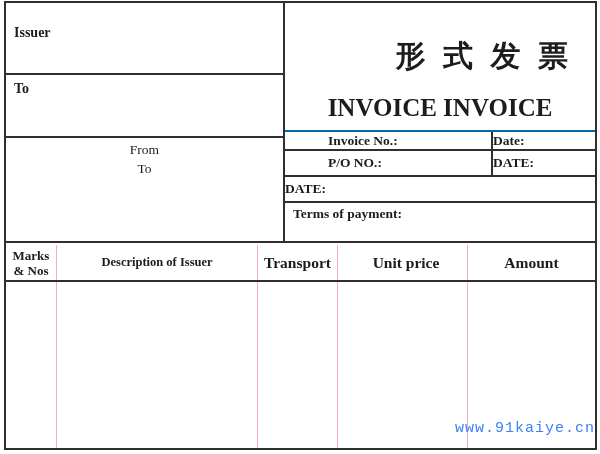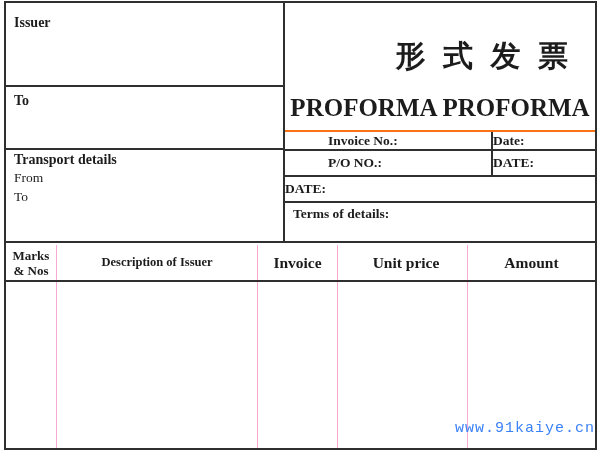--- a/index.html
+++ b/index.html
@@ -7,28 +7,28 @@
   body { font-family: "Liberation Serif", serif; color: #1c1c1c; position: relative; }
 
   .doc {
     position: absolute; left: 4px; top: 1px; width: 593px; height: 449px;
     border: 2px solid #2f2f2f; display: flex; flex-direction: column; background: #fff;
   }
 
   
   .top-section { display: flex; flex-direction: row; height: 240px; border-bottom: 2px solid #2f2f2f; }
   .left-col { width: 279px; border-right: 2px solid #2f2f2f; display: flex; flex-direction: column; }
-  .box-issuer { height: 84px; border-bottom: 2px solid #2f2f2f; padding: 10px 8px; }
+  .box-issuer { height: 72px; border-bottom: 2px solid #2f2f2f; padding: 20px 8px; }
   .box-to { height: 63px; border-bottom: 2px solid #2f2f2f; padding: 4px 8px; }
   .box-transport { flex: 1; padding: 2px 8px; }
   .box-label { font-weight: bold; font-size: 14px; }
-  .transport-line { font-size: 13.5px; line-height: 19px; }
+  .transport-line { font-size: 13.5px; line-height: 19px; text-align: center; }
 
   .right-col { flex: 1; display: flex; flex-direction: column; }
-  .title-area { height: 129px; border-bottom: 2px solid #f97316; position: relative; }
+  .title-area { height: 129px; border-bottom: 2px solid #0369a1; position: relative; }
   .title-cn {
     position: absolute; top: 33px; right: 22px;
     font-size: 30px; font-weight: bold; letter-spacing: 5px; white-space: nowrap;
   }
   .title-en {
     position: absolute; top: 91px; left: 0; width: 100%;
     text-align: center; font-size: 25px; font-weight: bold; white-space: nowrap;
   }
 
   .detail-row { display: flex; flex-direction: row; border-bottom: 2px solid #2f2f2f; align-items: center; }
@@ -67,58 +67,57 @@
   <div class="top-section">
 
     <div class="left-col">
       <div class="box-issuer">
         <span class="box-label">Issuer</span>
       </div>
       <div class="box-to">
         <span class="box-label">To</span>
       </div>
       <div class="box-transport">
-        <div class="box-label">Transport details</div>
         <div class="transport-line">From</div>
         <div class="transport-line">To</div>
       </div>
     </div>
 
     <div class="right-col">
       <div class="title-area">
         <div class="title-cn">形 式 发 票</div>
-        <div class="title-en">PROFORMA PROFORMA</div>
+        <div class="title-en">INVOICE INVOICE</div>
       </div>
 
       <div class="detail-row detail-row-1">
         <div class="detail-label">Invoice No.:</div>
         <div class="detail-date">Date:</div>
       </div>
 
       <div class="detail-row detail-row-2">
         <div class="detail-label">P/O NO.:</div>
         <div class="detail-date">DATE:</div>
       </div>
 
       <div class="detail-row detail-row-3">
         <div class="detail-date">DATE:</div>
       </div>
 
-      <div class="terms-row">Terms of details:</div>
+      <div class="terms-row">Terms of payment:</div>
     </div>
 
   </div>
 
   <div class="section-gap"></div>
 
   <div class="goods-table">
     <div class="grid-row grid-header">
       <div class="cell c1 hcell h-marks">Marks &amp; Nos</div>
       <div class="cell c2 hcell h-desc">Description of Issuer</div>
-      <div class="cell c3 hcell h-big">Invoice</div>
+      <div class="cell c3 hcell h-big">Transport</div>
       <div class="cell c4 hcell h-big">Unit price</div>
       <div class="cell c5 hcell h-big">Amount</div>
     </div>
     <div class="grid-row grid-body">
       <div class="cell c1"></div>
       <div class="cell c2"></div>
       <div class="cell c3"></div>
       <div class="cell c4"></div>
       <div class="cell c5"></div>
     </div>

